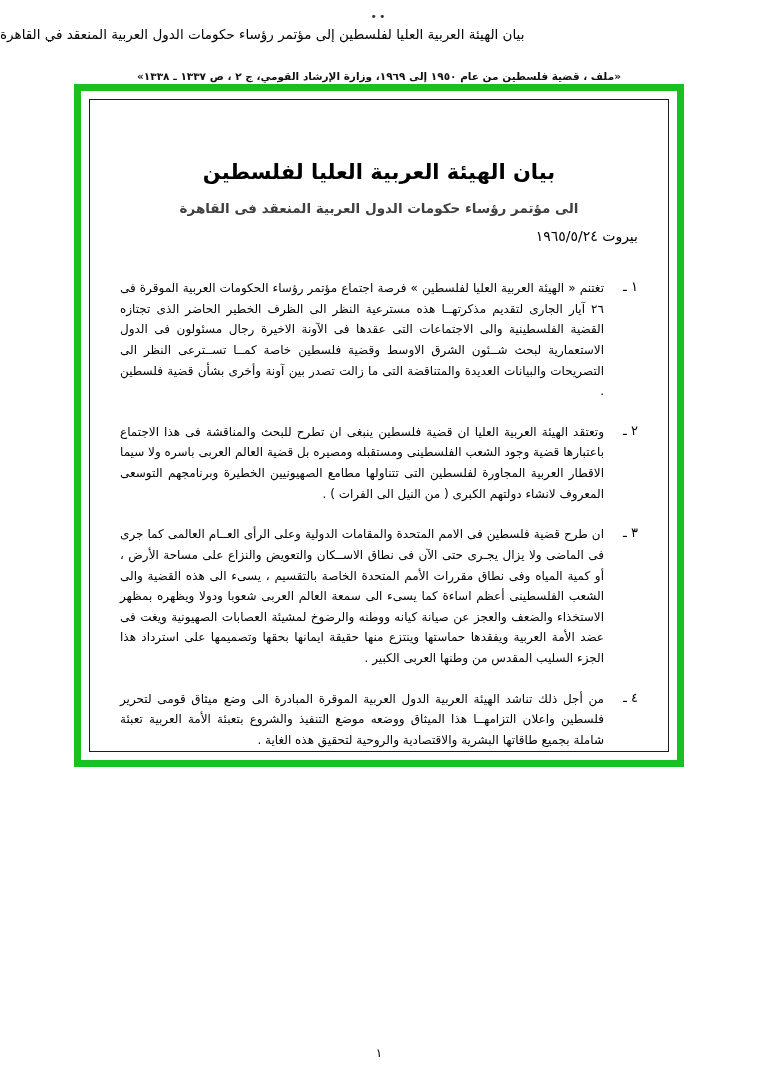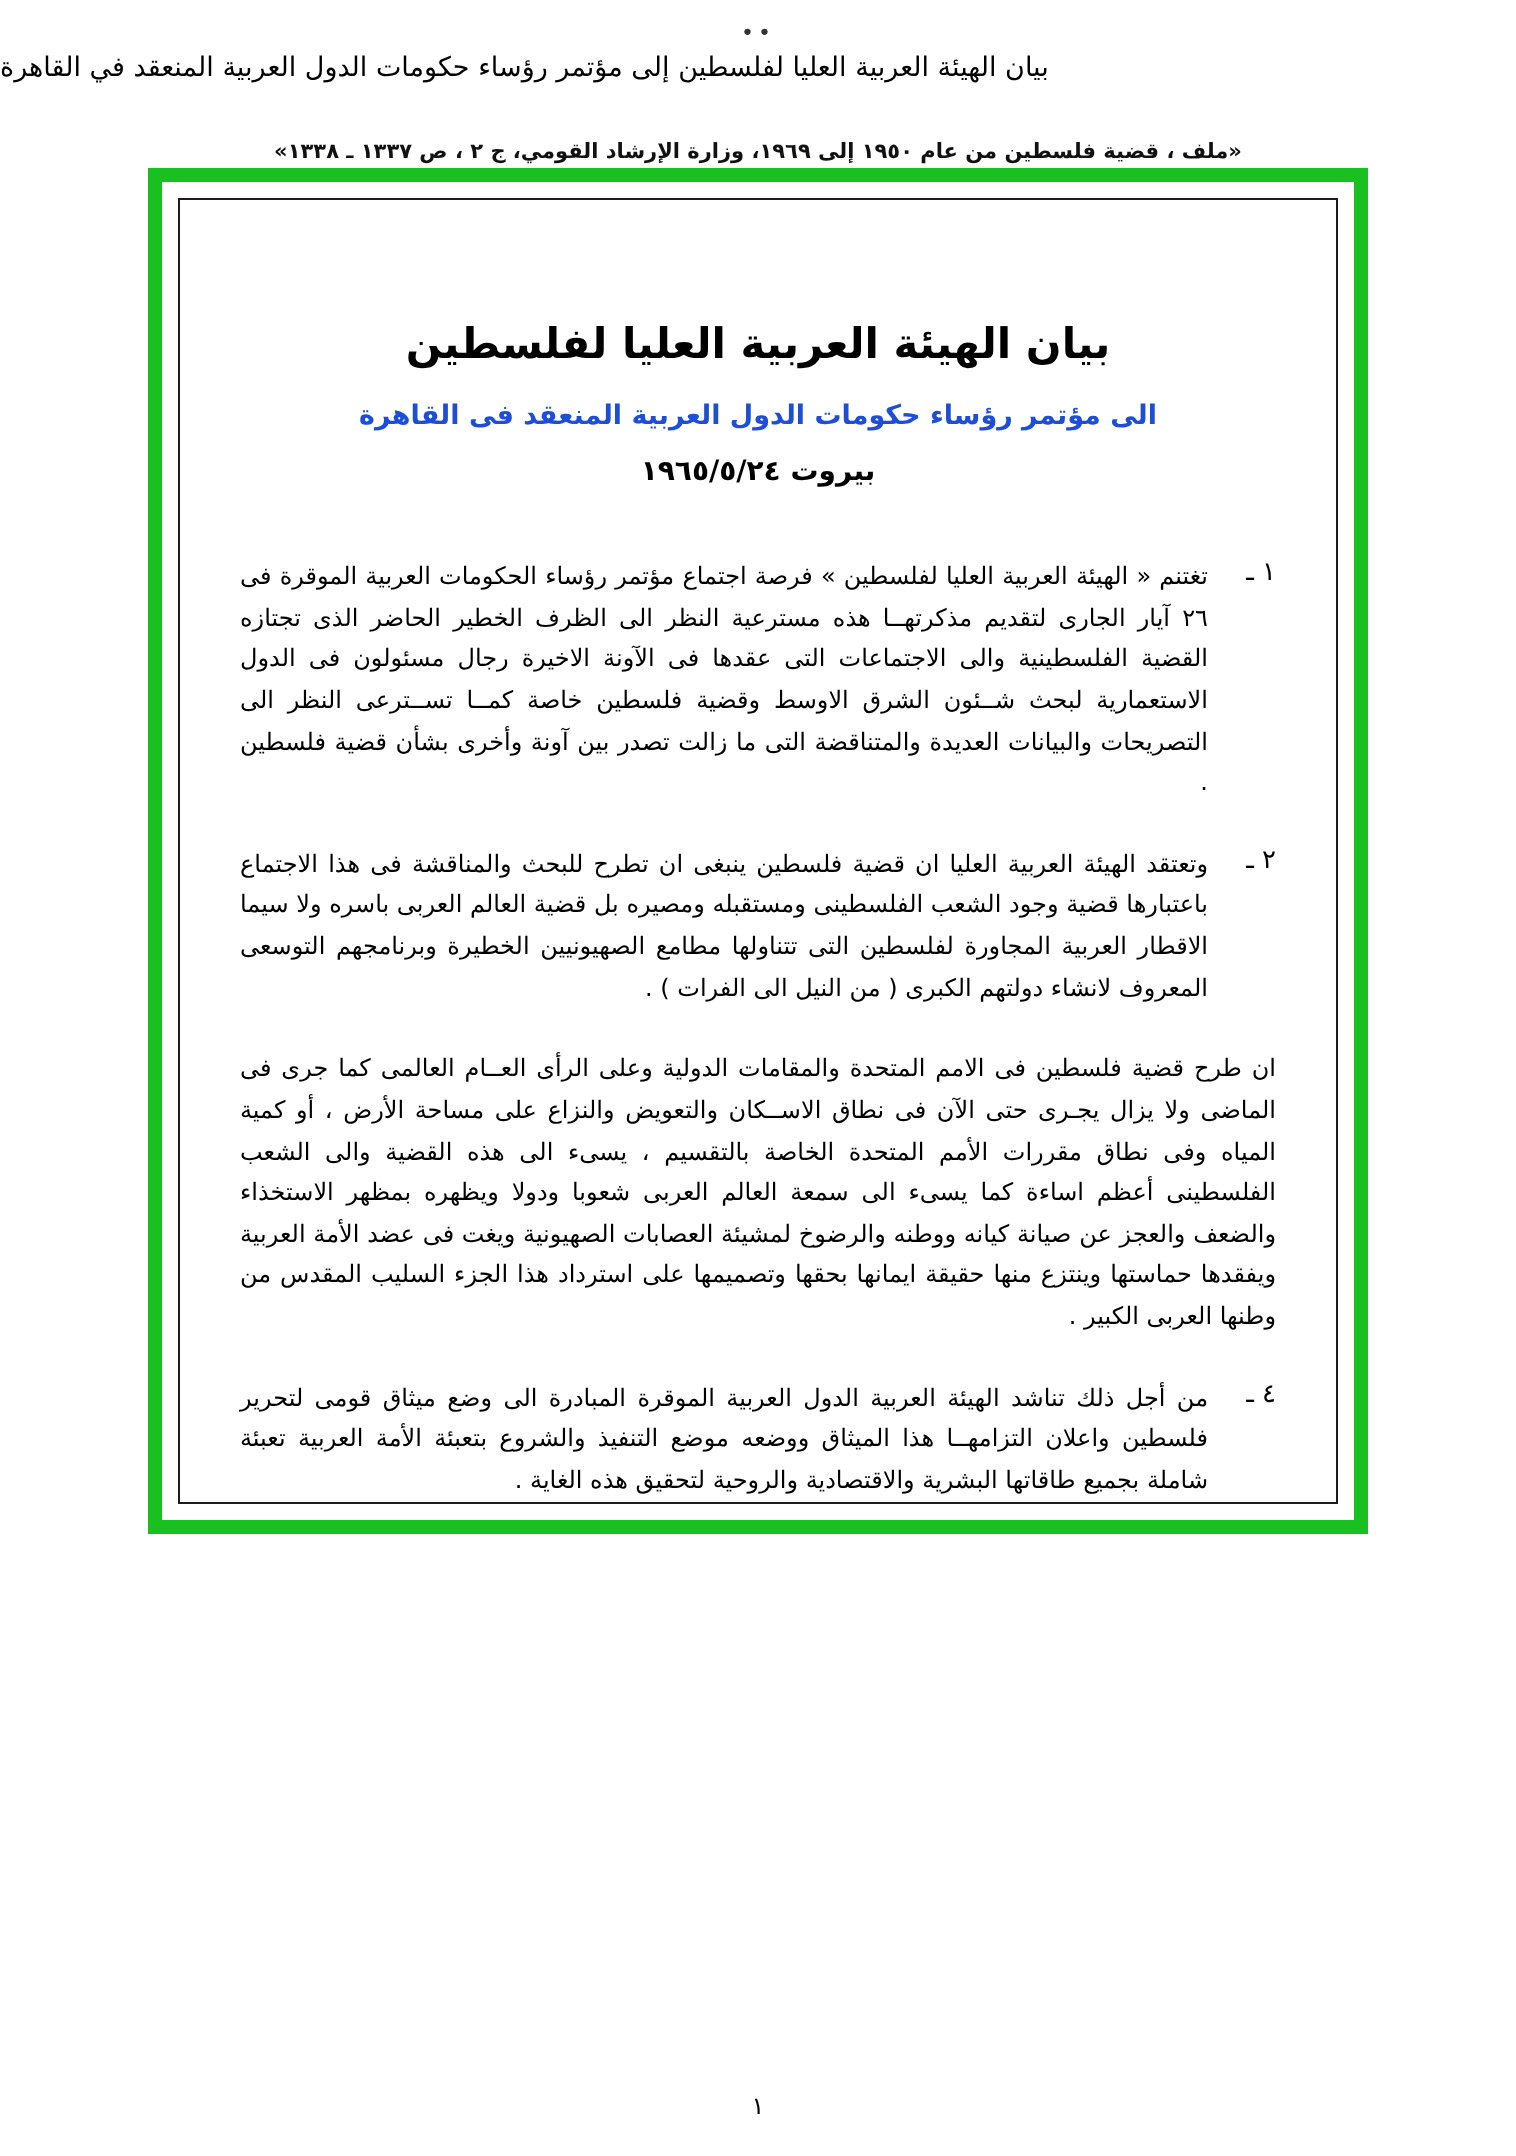--- a/index.html
+++ b/index.html
@@ -83,28 +83,28 @@
     direction: rtl;
     margin: 26px 0 0 0;
     letter-spacing: 1px;
   }
   .doc-subtitle {
     text-align: center;
     font-size: 13.5px;
     direction: rtl;
     margin-top: 16px;
     font-weight: bold;
-    color: #1d4ed8;
+    color: #404040;
   }
   .doc-place-date {
-    text-align: center;
+    text-align: right;
     font-size: 14px;
     direction: rtl;
     margin-top: 12px;
-    font-weight: bold;
+    font-weight: normal;
   }
   .body-block {
     margin-top: 34px;
     direction: rtl;
   }
   .para {
     display: flex;
     flex-direction: row;
     margin-bottom: 20px;
     direction: rtl;
@@ -173,20 +173,21 @@
           <div class="para-num">١ ـ</div>
           <div class="para-text">تغتنم « الهيئة العربية العليا لفلسطين » فرصة اجتماع مؤتمر رؤساء الحكومات العربية الموقرة فى ٢٦ آيار الجارى لتقديم مذكرتهــا هذه مسترعية النظر الى الظرف الخطير الحاضر الذى تجتازه القضية الفلسطينية والى الاجتماعات التى عقدها فى الآونة الاخيرة رجال مسئولون فى الدول الاستعمارية لبحث شــئون الشرق الاوسط وقضية فلسطين خاصة كمــا تســترعى النظر الى التصريحات والبيانات العديدة والمتناقضة التى ما زالت تصدر بين آونة وأخرى بشأن قضية فلسطين .</div>
         </div>
 
         <div class="para">
           <div class="para-num">٢ ـ</div>
           <div class="para-text">وتعتقد الهيئة العربية العليا ان قضية فلسطين ينبغى ان تطرح للبحث والمناقشة فى هذا الاجتماع باعتبارها قضية وجود الشعب الفلسطينى ومستقبله ومصيره بل قضية العالم العربى باسره ولا سيما الاقطار العربية المجاورة لفلسطين التى تتناولها مطامع الصهيونيين الخطيرة وبرنامجهم التوسعى المعروف لانشاء دولتهم الكبرى ( من النيل الى الفرات ) .</div>
         </div>
 
         <div class="para">
+          <div class="para-num">٣ ـ</div>
           <div class="para-text">ان طرح قضية فلسطين فى الامم المتحدة والمقامات الدولية وعلى الرأى العــام العالمى كما جرى فى الماضى ولا يزال يجـرى حتى الآن فى نطاق الاســكان والتعويض والنزاع على مساحة الأرض ، أو كمية المياه وفى نطاق مقررات الأمم المتحدة الخاصة بالتقسيم ، يسىء الى هذه القضية والى الشعب الفلسطينى أعظم اساءة كما يسىء الى سمعة العالم العربى شعوبا ودولا ويظهره بمظهر الاستخذاء والضعف والعجز عن صيانة كيانه ووطنه والرضوخ لمشيئة العصابات الصهيونية ويغت فى عضد الأمة العربية ويفقدها حماستها وينتزع منها حقيقة ايمانها بحقها وتصميمها على استرداد هذا الجزء السليب المقدس من وطنها العربى الكبير .</div>
         </div>
 
         <div class="para">
           <div class="para-num">٤ ـ</div>
           <div class="para-text">من أجل ذلك تناشد الهيئة العربية الدول العربية الموقرة المبادرة الى وضع ميثاق قومى لتحرير فلسطين واعلان التزامهــا هذا الميثاق ووضعه موضع التنفيذ والشروع بتعبئة الأمة العربية تعبئة شاملة بجميع طاقاتها البشرية والاقتصادية والروحية لتحقيق هذه الغاية .</div>
         </div>
 
       </div>
 

